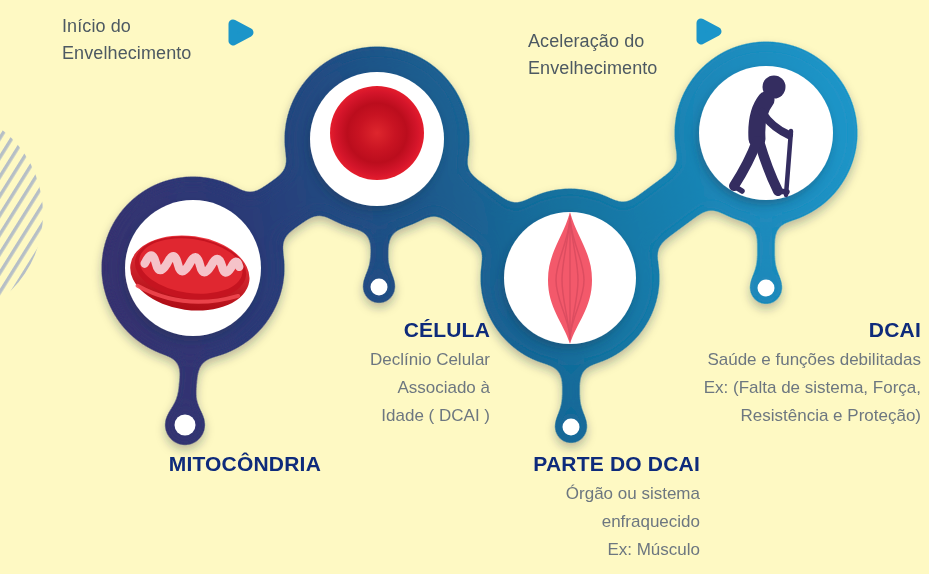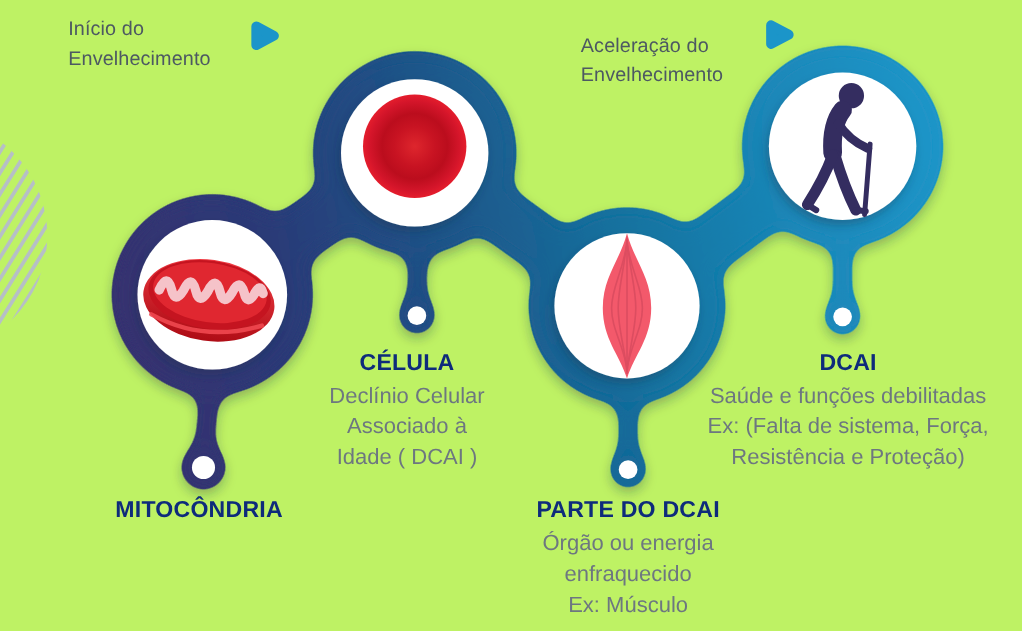--- a/index.html
+++ b/index.html
@@ -1,43 +1,43 @@
 <!DOCTYPE html>
 <html><head>
 <meta charset="utf-8">
 <style>
   html,body{margin:0;padding:0;background:#ffffff;}
   .canvas{
     position:relative;
     width:929px;height:574px;
-    background:#bef264;
+    background:#fef9c3;
     font-family:"Liberation Sans",sans-serif;
     overflow:hidden;
   }
   .canvas svg{position:absolute;left:0;top:0;}
   .header{
     position:absolute;
     color:#4d5962;
     font-size:18px;
     line-height:27px;
     white-space:pre-line;
     letter-spacing:.1px;
   }
-  .stage{position:absolute;text-align:center;}
+  .stage{position:absolute;text-align:right;}
   .stage-title{
     font-weight:bold;
     color:#0e2b7b;
     font-size:21px;
     line-height:24px;
     letter-spacing:.2px;
     margin-bottom:4px;
   }
   .stage-desc{
     color:#6d7780;
-    font-size:20px;
+    font-size:17px;
     line-height:28px;
     white-space:pre-line;
   }
 </style>
 </head>
 <body>
 
 <div class="canvas">
 
   <svg width="929" height="574" viewBox="0 0 929 574">
@@ -166,21 +166,21 @@
 
   <div class="stage" style="left:250px;top:318px;width:240px;">
     <div class="stage-title">CÉLULA</div>
     <div class="stage-desc">Declínio Celular
 Associado à
 Idade ( DCAI )</div>
   </div>
 
   <div class="stage" style="left:442px;top:452px;width:258px;">
     <div class="stage-title">PARTE DO DCAI</div>
-    <div class="stage-desc">Órgão ou energia
+    <div class="stage-desc">Órgão ou sistema
 enfraquecido
 Ex: Músculo</div>
   </div>
 
   <div class="stage" style="left:621px;top:318px;width:300px;">
     <div class="stage-title">DCAI</div>
     <div class="stage-desc">Saúde e funções debilitadas
 Ex: (Falta de sistema, Força,
 Resistência e Proteção)</div>
   </div>

